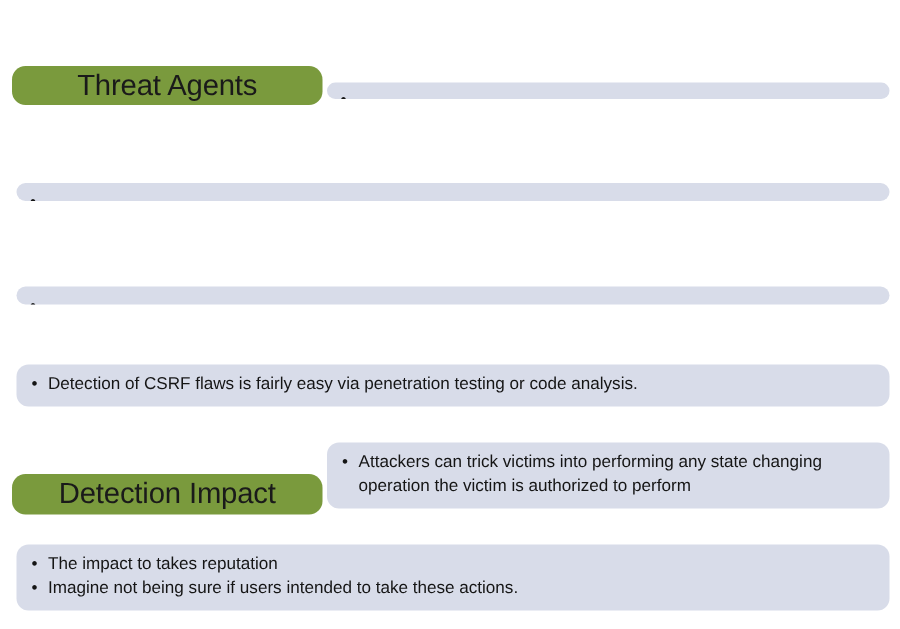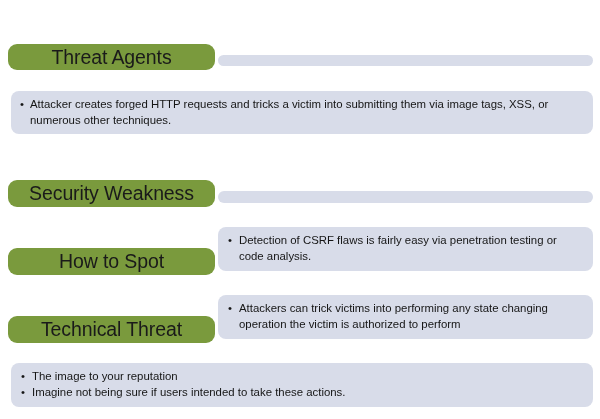--- a/index.html
+++ b/index.html
@@ -148,79 +148,69 @@
         </ul>
       </div>
     </div>
   </div>
 
   <div class="risk-row" data-row="1">
     <div class="col-gutter"></div>
     <div class="detail-cell">
       <div class="detail-panel">
         <ul class="bullet-list">
-          <li class="bullet-item"><span class="bullet-dot">•</span><span>Attacker creates forged HTTP requests and tricks a victim into submitting them via image tags, XSS, or numerous other techniques.</span></li>
+          <li class="bullet-item"><span class="bullet-dot">•</span></li>
         </ul>
       </div>
     </div>
   </div>
 
   <div class="risk-row" data-row="2">
-    <div class="label-cell">
-      <div class="label-pill">
-        <span class="label-text">Security Weakness</span>
-      </div>
-    </div>
     <div class="col-gutter"></div>
     <div class="detail-cell">
       <div class="detail-panel">
         <ul class="bullet-list">
           <li class="bullet-item"><span class="bullet-dot">•</span></li>
         </ul>
       </div>
     </div>
   </div>
 
   <div class="risk-row" data-row="3">
-    <div class="label-cell">
-      <div class="label-pill">
-        <span class="label-text">How to Spot</span>
-      </div>
-    </div>
     <div class="col-gutter"></div>
     <div class="detail-cell">
       <div class="detail-panel">
         <ul class="bullet-list">
           <li class="bullet-item"><span class="bullet-dot">•</span><span>Detection of CSRF flaws is fairly easy via penetration testing or code analysis.</span></li>
         </ul>
       </div>
     </div>
   </div>
 
   <div class="risk-row" data-row="4">
     <div class="label-cell">
       <div class="label-pill">
-        <span class="label-text">Technical Threat</span>
+        <span class="label-text">Detection Impact</span>
       </div>
     </div>
     <div class="col-gutter"></div>
     <div class="detail-cell">
       <div class="detail-panel">
         <ul class="bullet-list">
           <li class="bullet-item"><span class="bullet-dot">•</span><span>Attackers can trick victims into performing any state changing operation the victim is authorized to perform</span></li>
         </ul>
       </div>
     </div>
   </div>
 
   <div class="risk-row" data-row="5">
     <div class="col-gutter"></div>
     <div class="detail-cell">
       <div class="detail-panel">
         <ul class="bullet-list">
-          <li class="bullet-item"><span class="bullet-dot">•</span><span>The image to your reputation</span></li>
+          <li class="bullet-item"><span class="bullet-dot">•</span><span>The impact to takes reputation</span></li>
           <li class="bullet-item"><span class="bullet-dot">•</span><span>Imagine not being sure if users intended to take these actions.</span></li>
         </ul>
       </div>
     </div>
   </div>
 
 </div>
 
 </body></html>

